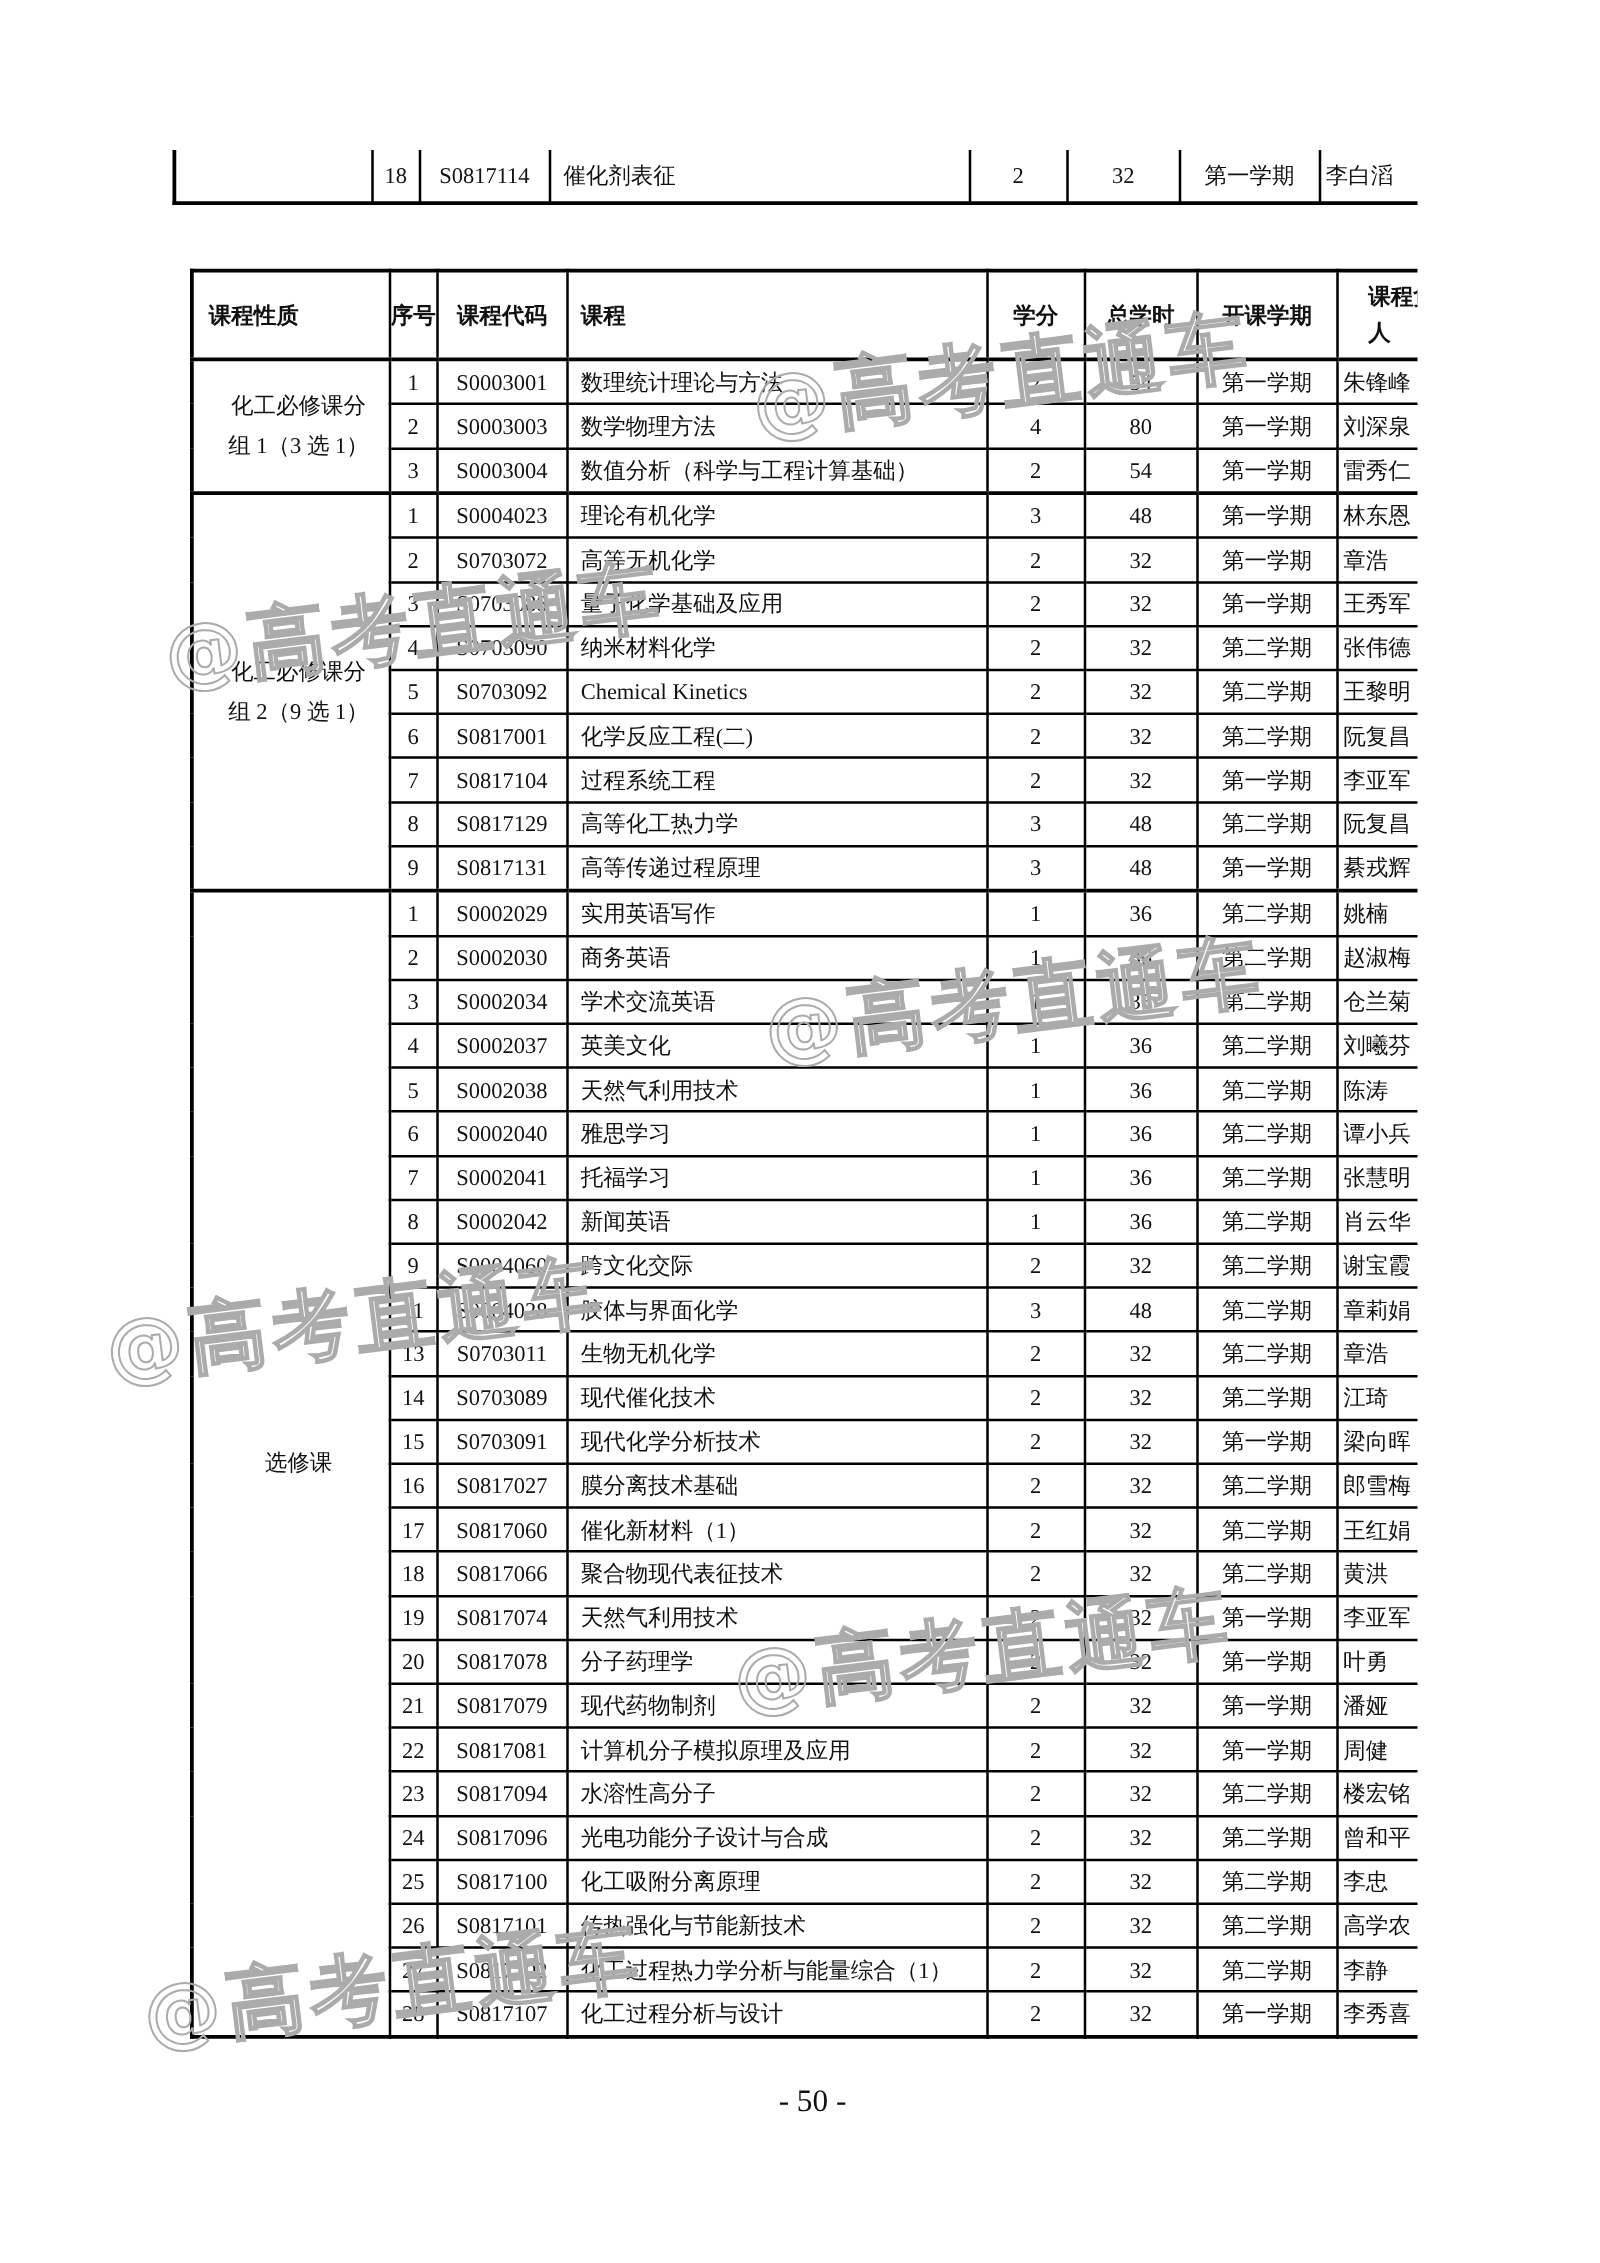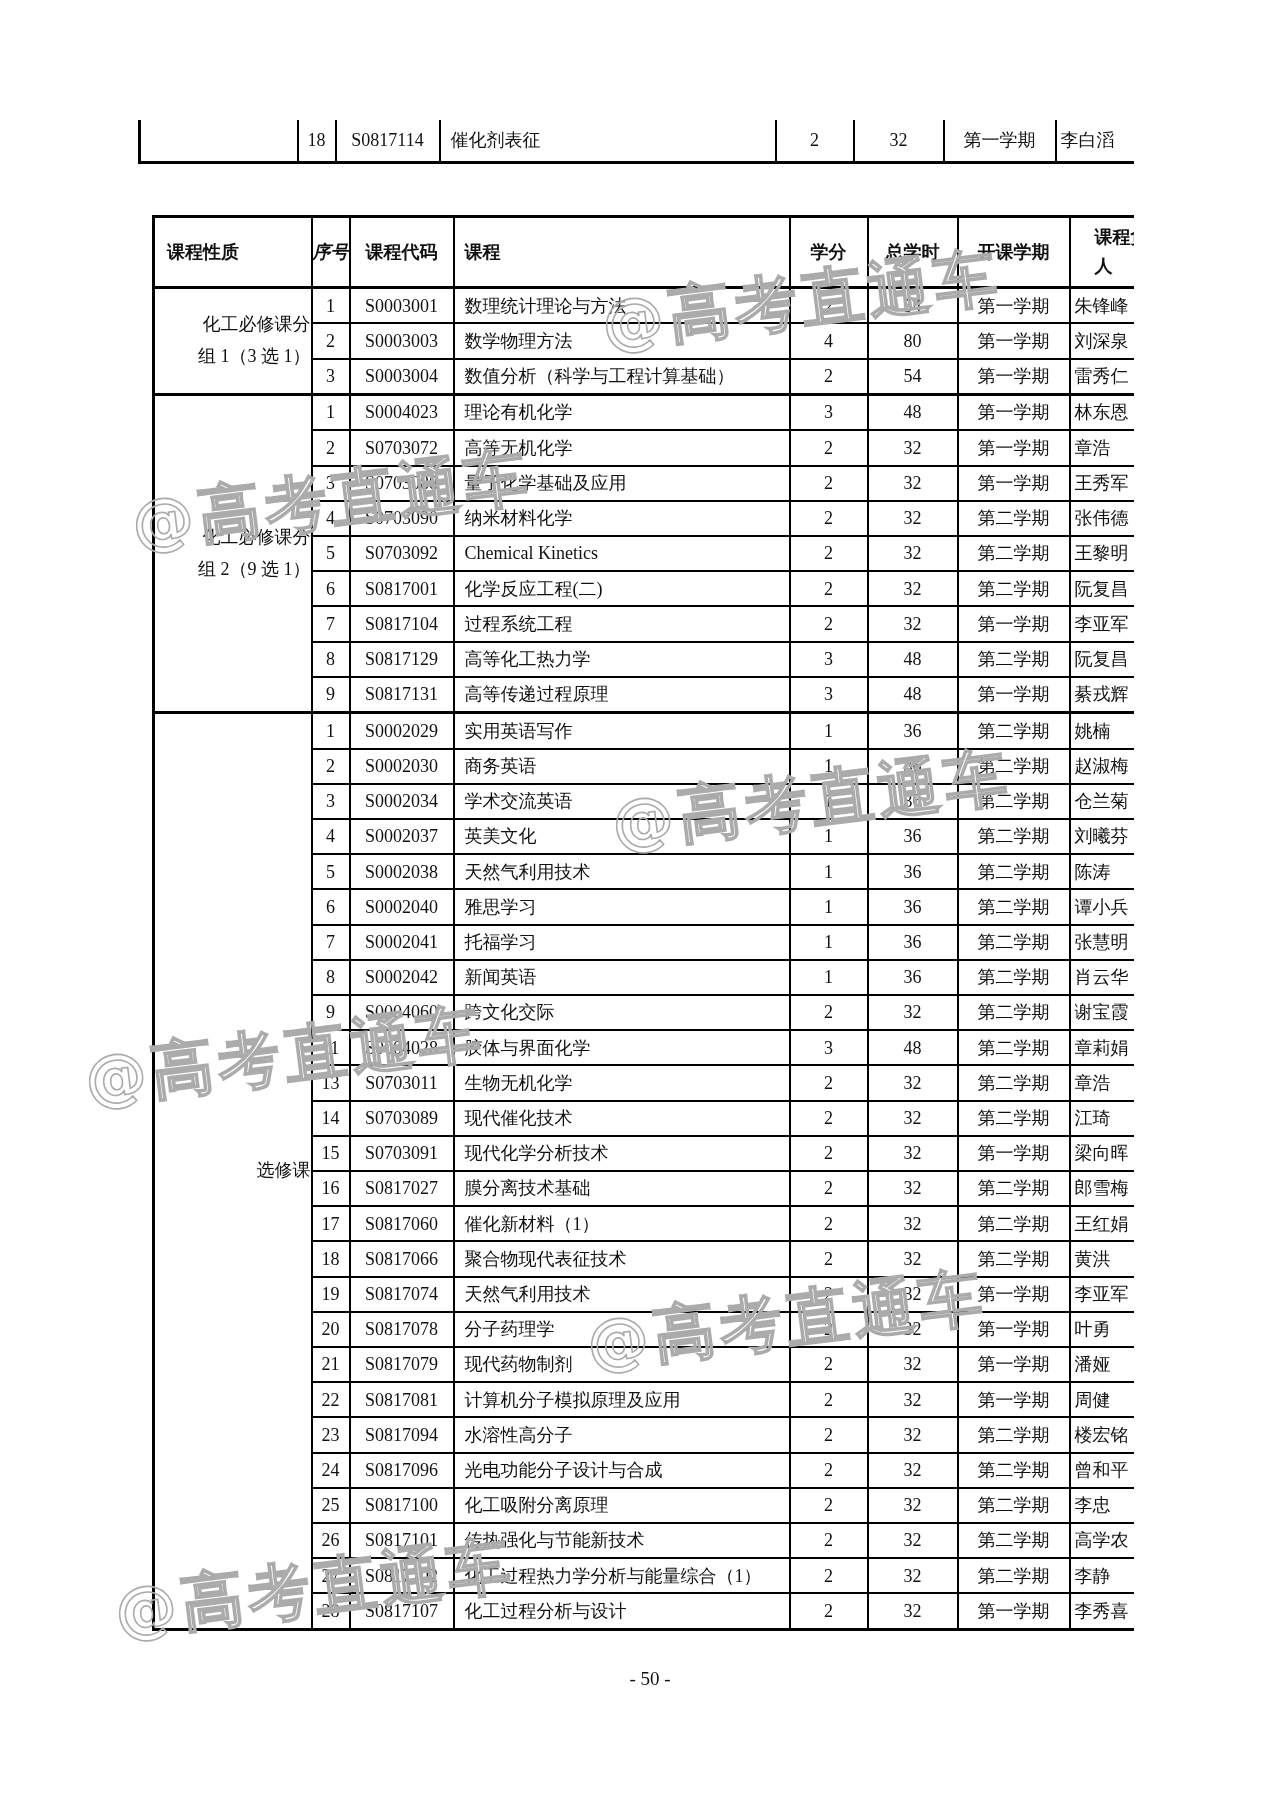--- a/index.html
+++ b/index.html
@@ -11,27 +11,27 @@
   th{font-weight:bold;}
   .cont{left:138px;top:120px;width:1024px;height:44px;border:3px solid #000;border-top:0;}
   .cont td{border-top:0;}
   .cont{border-bottom-width:3px;}
   .main{left:152px;top:215px;width:1024px;height:1416px;border:3px solid #000;}
   .main thead th{border-bottom-width:3px;height:68px;}
   tr.gs td{border-top-width:3px;}
   .c{text-align:center;}
   .l{text-align:left;padding-left:10px;font-family:Liberation Serif, serif;}
   .ldr{text-align:left;padding-left:4px;}
-  .nature{text-align:right;padding-left:12px;}
+  .nature{text-align:center;padding-left:12px;}
   .nature .nl{display:block;line-height:1.75;}
   th.nature{padding-left:12px;text-align:left;}
   th.ldr{text-align:left;padding-left:24px;line-height:1.6;}
-  th.seqh{line-height:1.6;font-style:italic;}
+  th.seqh{line-height:1.6;}
   .footer{position:absolute;left:138px;top:1668px;width:1024px;text-align:center;
-          font-size:19px;color:#111;}
+          font-size:25px;color:#111;}
   .wm{position:absolute;width:470px;height:100px;transform:rotate(-7deg);
       pointer-events:none;z-index:5;overflow:visible;}
   .wm text{font-size:62px;font-weight:bold;fill:none;stroke:#ababab;stroke-width:1.6px;
            letter-spacing:5px;font-family:"DejaVu Sans","Liberation Sans",sans-serif;}
 </style>
 </head>
 <body>
 
 <div class="page">
 

